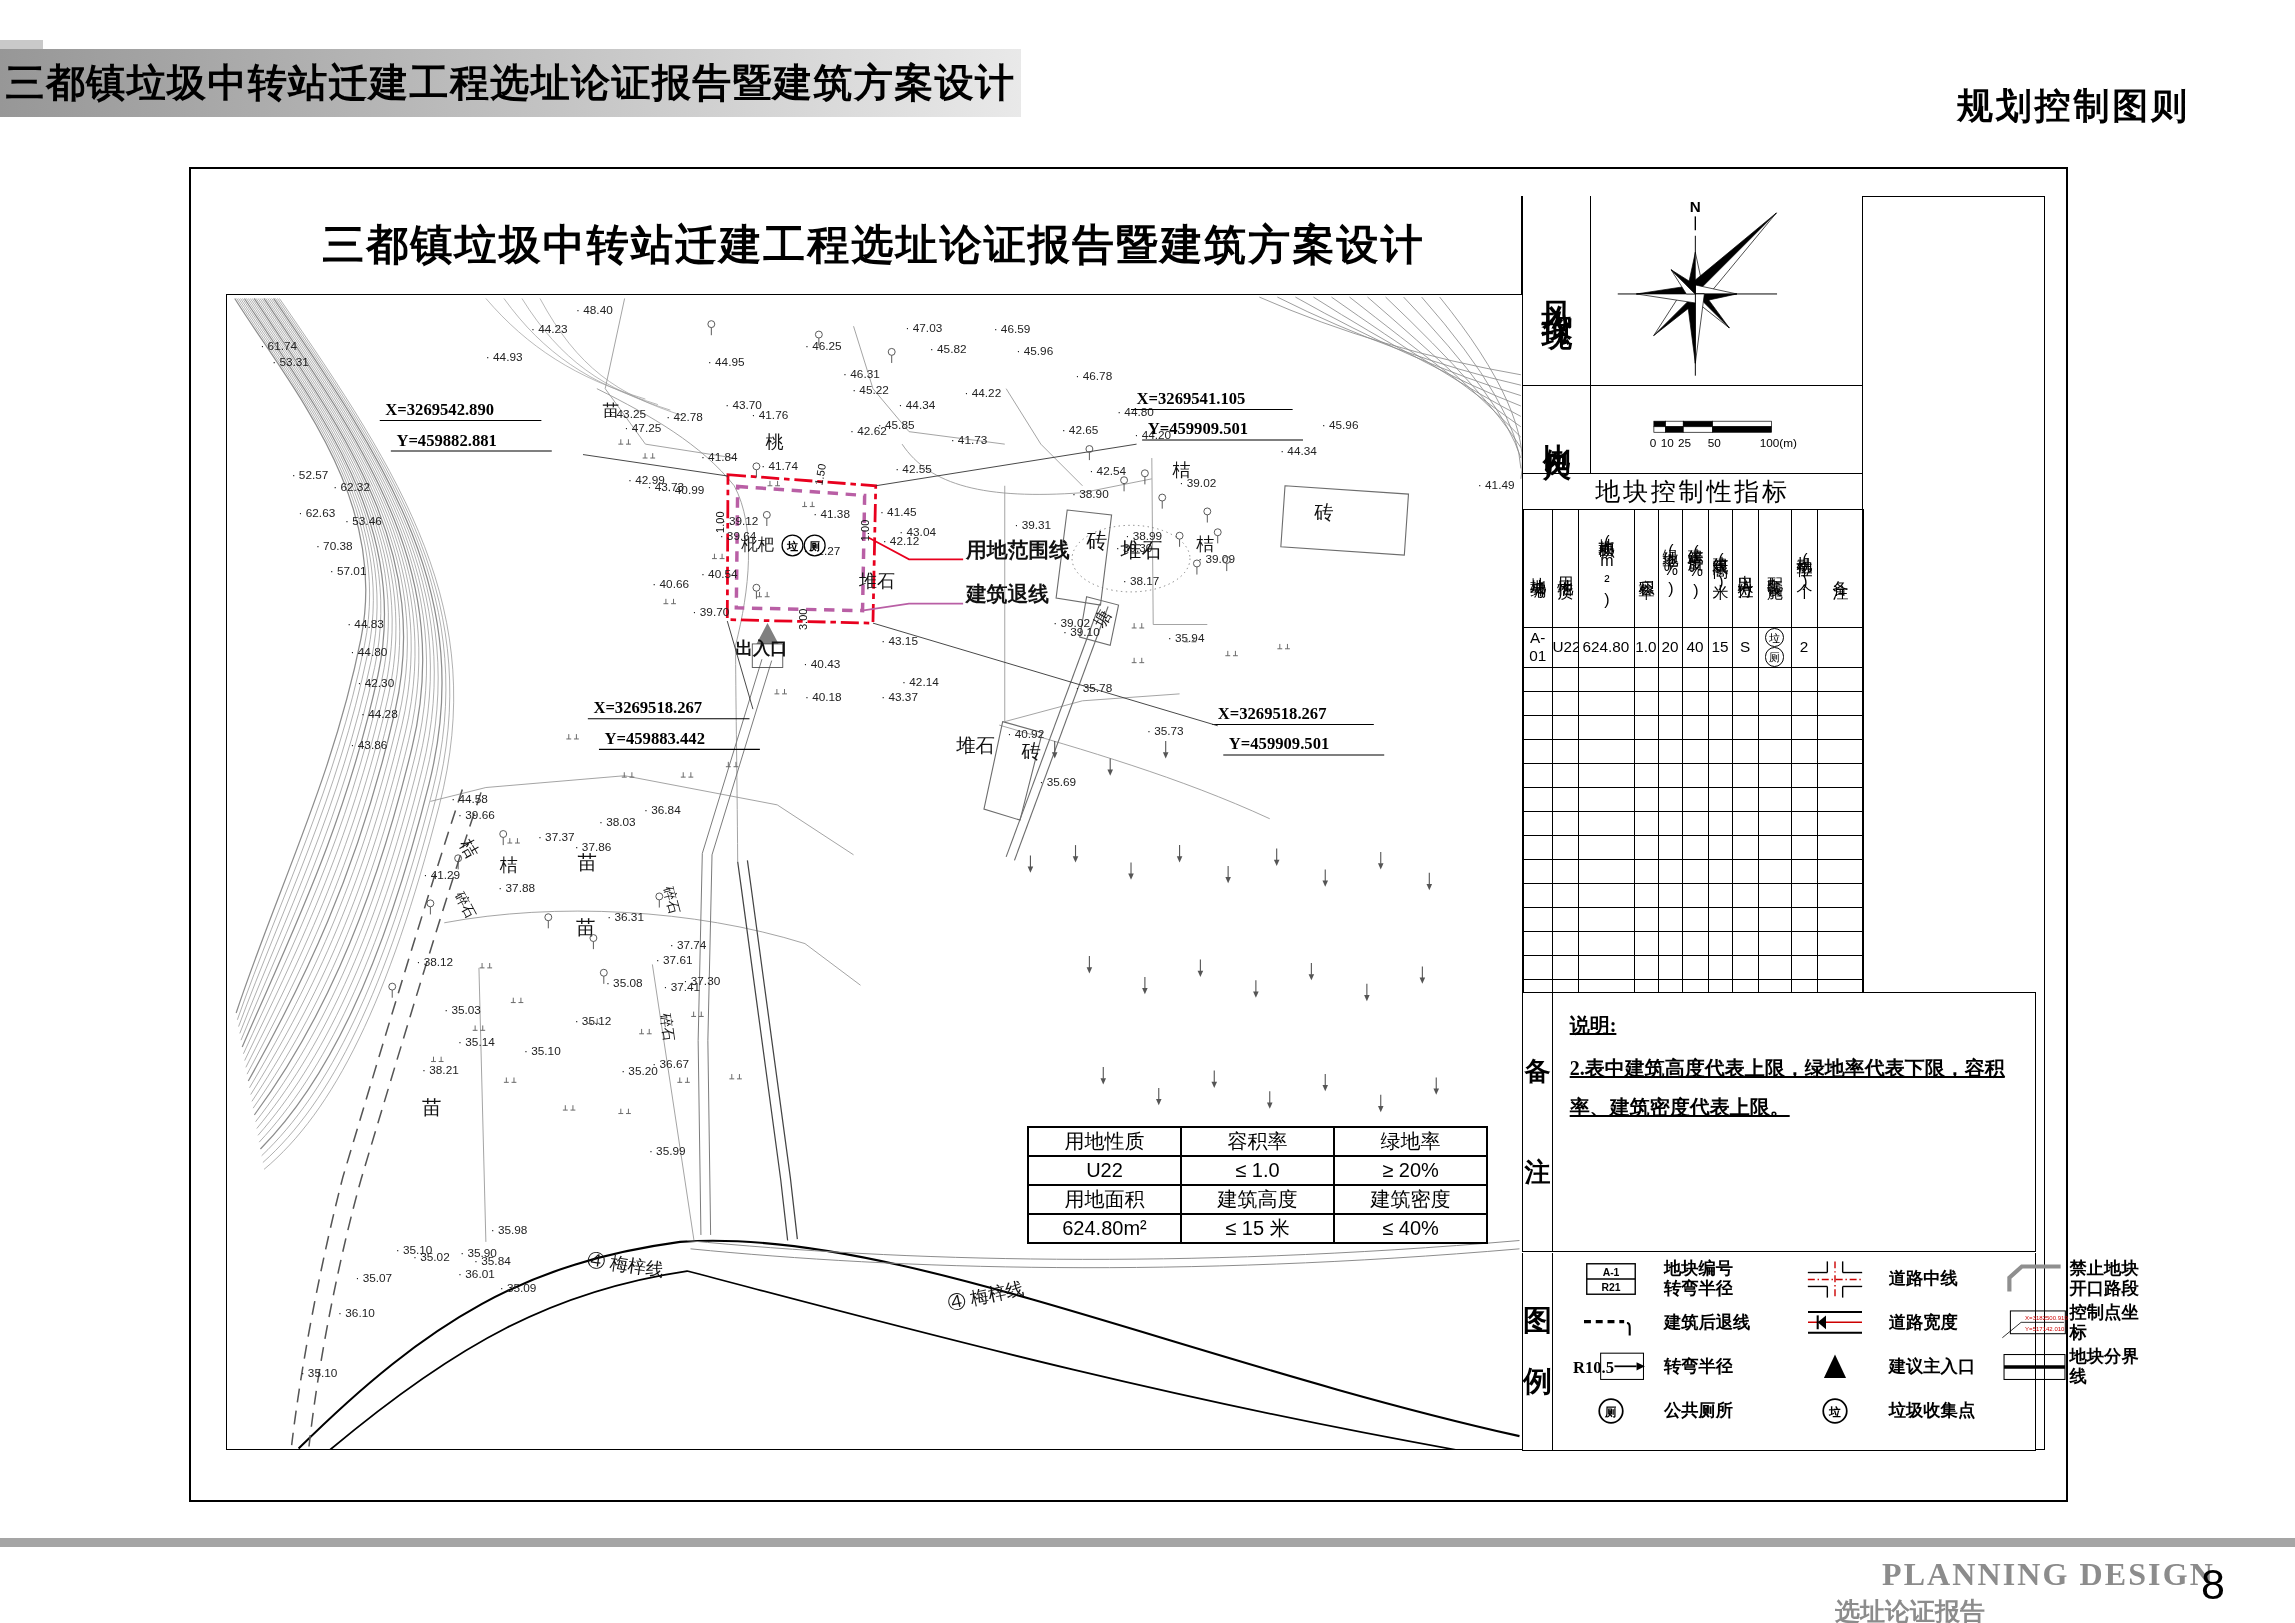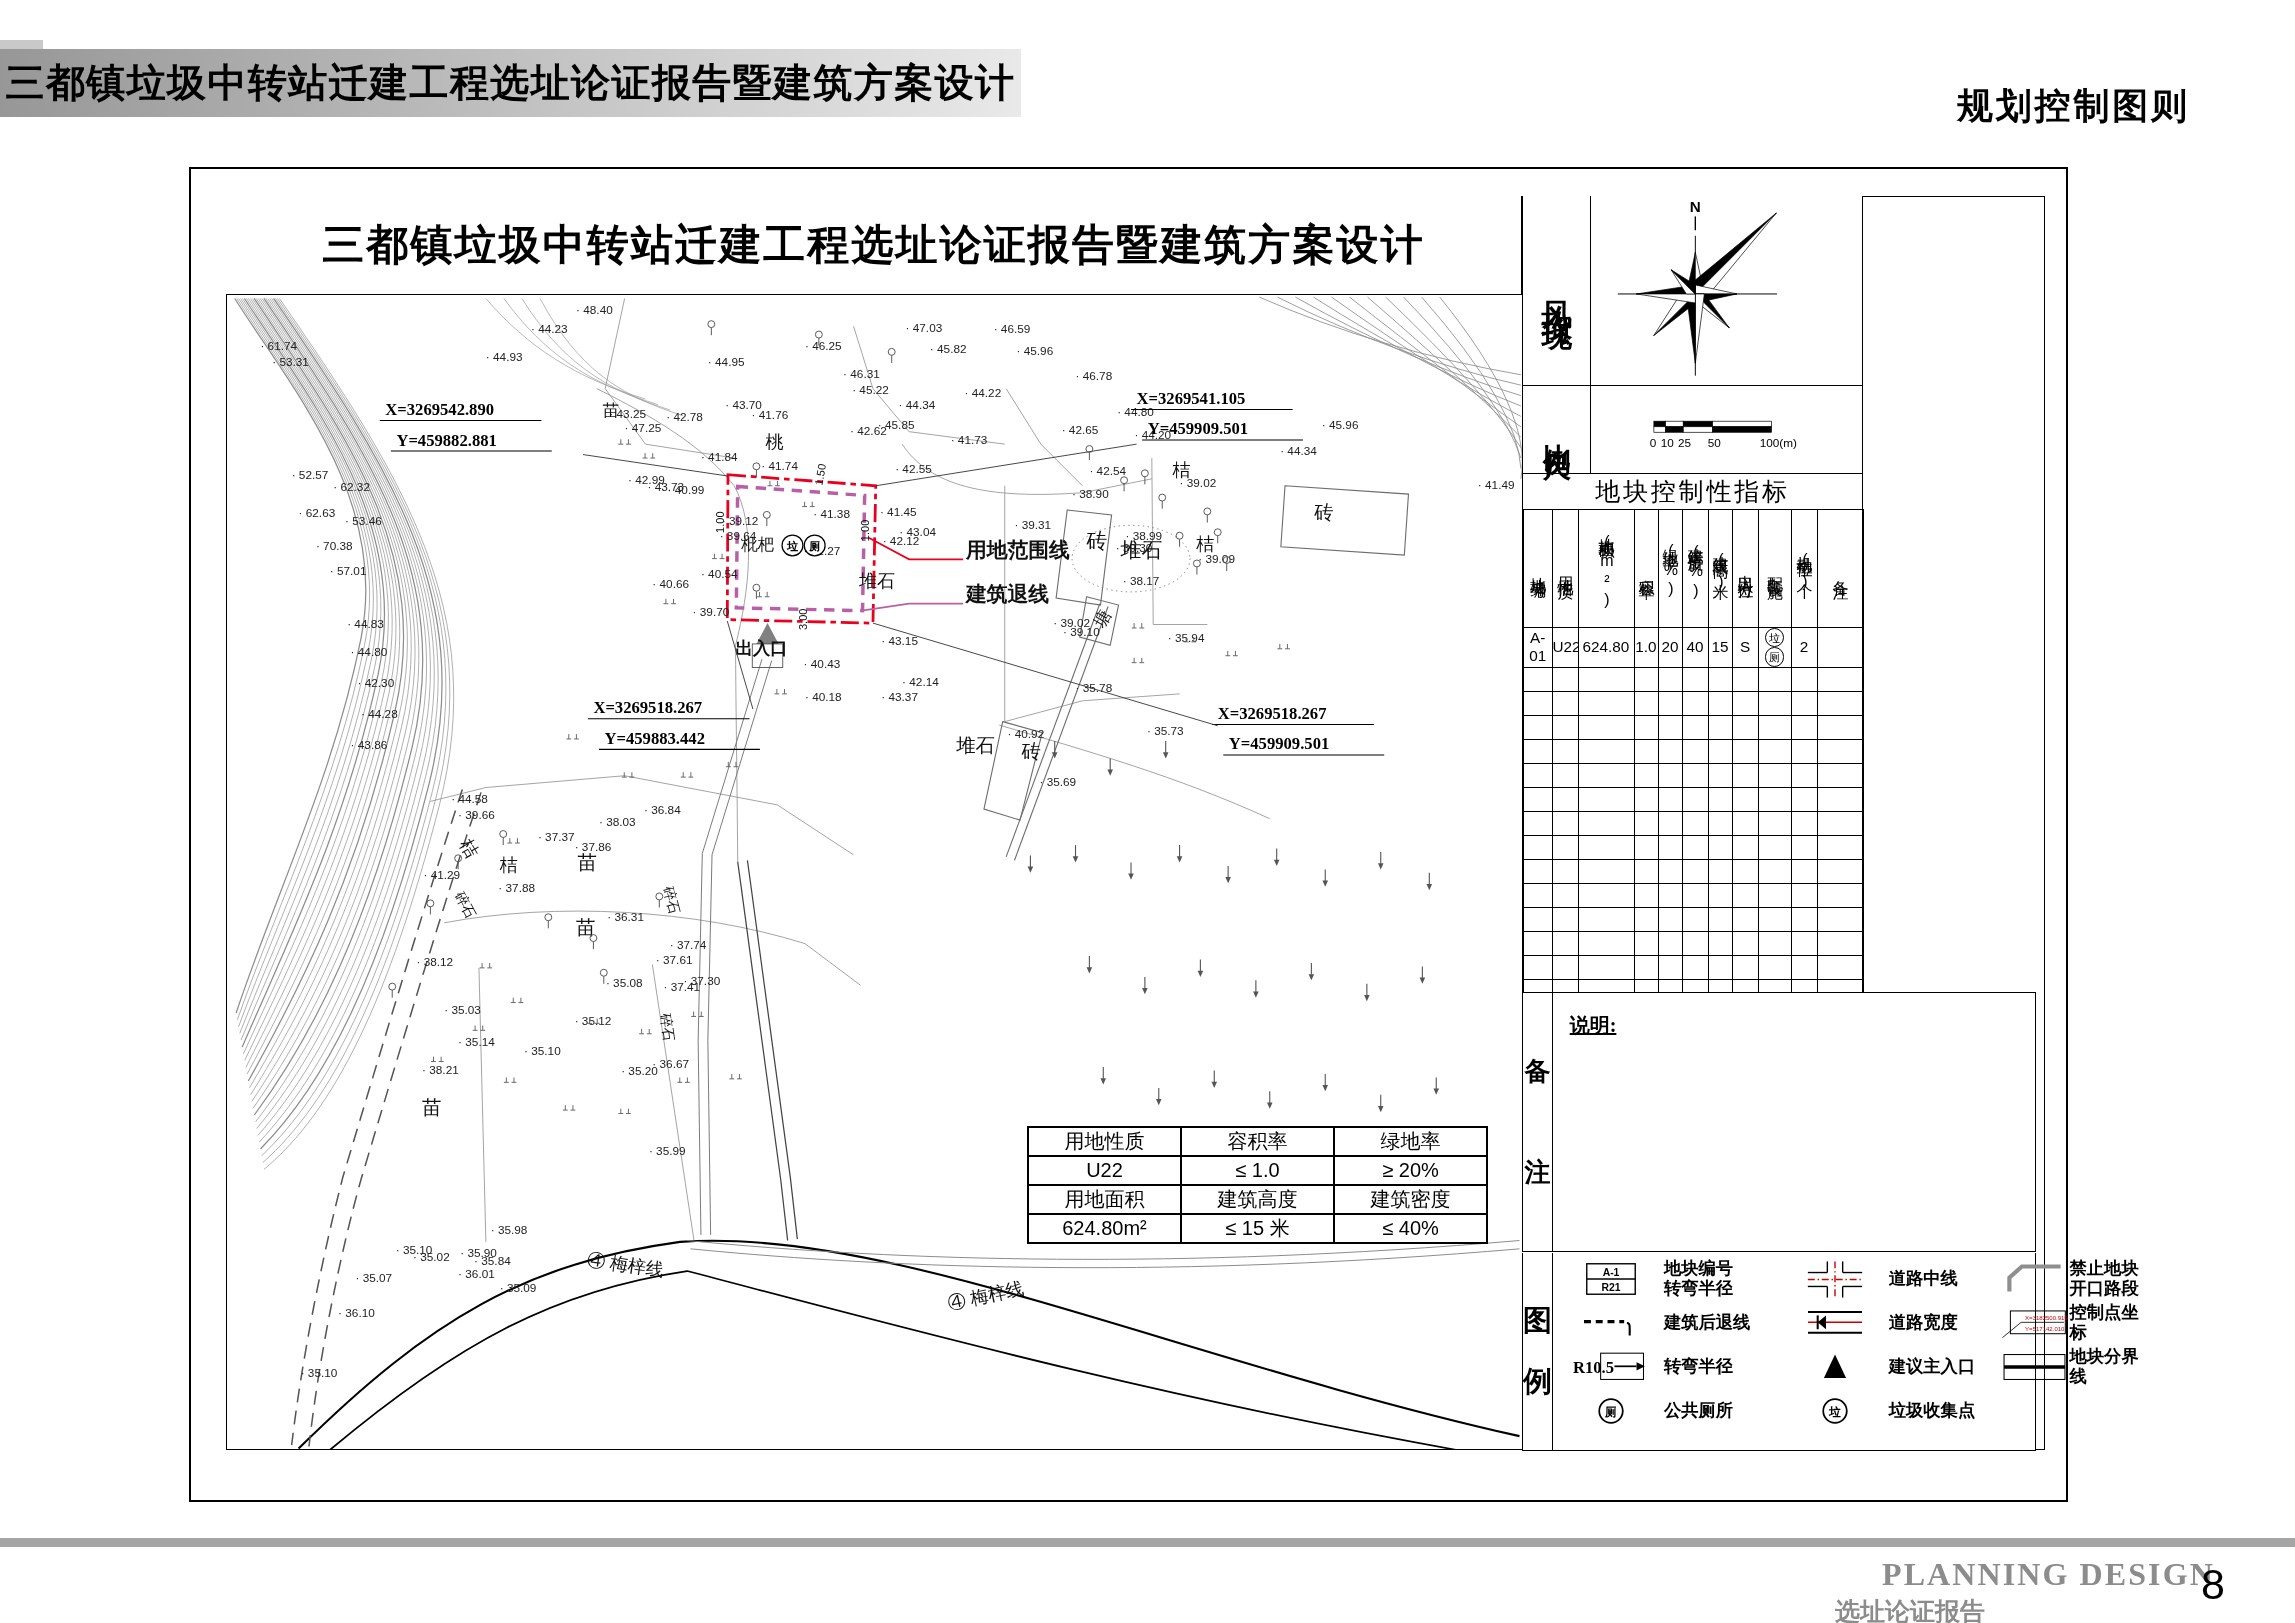--- a/index.html
+++ b/index.html
@@ -763,20 +763,21 @@
     </table>
   </div>
 
   <div class="notes-box">
     <div class="side-label" id="notes-side">
         <span>备</span>
         <span>注</span>
       </div>
     <div class="notes-content">
       <div>说明:</div>
+      <div class="item">2.表中建筑高度代表上限，绿地率代表下限，容积率、建筑密度代表上限。</div>
     </div>
   </div>
 
   <div class="legend-box">
     <div class="side-label" id="legend-side" style="padding:38px 0;">
         <span style="font-size: 29px;">图</span>
         <span style="font-size: 29px;">例</span>
       </div>
     <div class="legend-content" id="legend-grid">
         <div class="licon">

